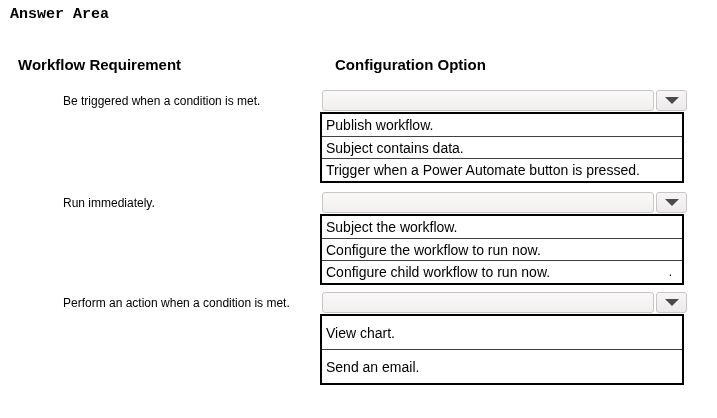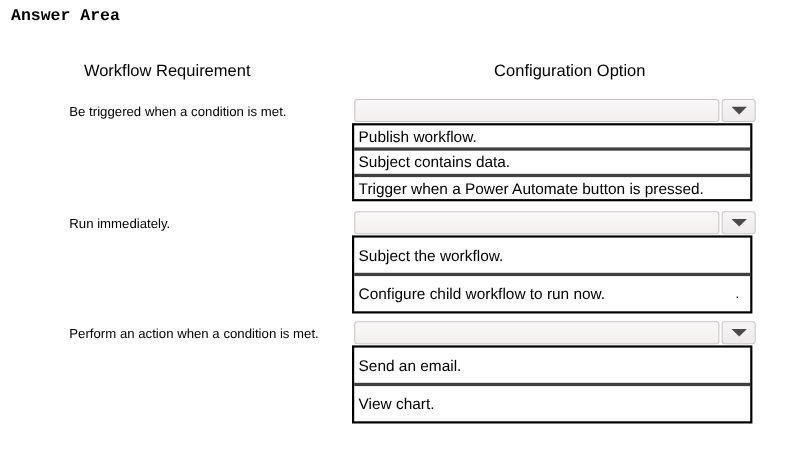--- a/index.html
+++ b/index.html
@@ -20,22 +20,22 @@
     left: 10px;
     top: 6px;
     font-size: 15px;
     font-weight: bold;
     font-family: Liberation Mono, monospace;
   }
   .col-header {
     position: absolute;
     top: 56px;
     font-size: 15px;
-    font-weight: normal;
-    text-align: center;
+    font-weight: bold;
+    text-align: left;
   }
   .col-header.left  { left: 18px;  width: 268px; }
   .col-header.right { left: 335px; width: 366px; }
   .req {
     position: absolute;
     left: 18px;
     font-size: 12px;
     line-height: 17px;
     margin-left: 45px;
   }
@@ -87,21 +87,21 @@
   }
   .opt {
     flex: 1;
     font-size: 14px;
     padding: 0 0 0 4px;
     display: flex;
     align-items: center;
     white-space: nowrap;
     overflow: hidden;
   }
-  .opt + .opt { border-top: 3px solid #404040; }
+  .opt + .opt { border-top: 1px solid #404040; }
   .opt .suffix {
     margin-left: auto;
     padding-right: 10px;
     font-size: 12px;
   }
   
   .req.s1 { top: 93px; }  .dd.s1 { top: 90px; }  .lb.s1 { top: 112px; }
   .req.s2 { top: 195px; } .dd.s2 { top: 192px; } .lb.s2 { top: 214px; }
   .req.s3 { top: 295px; } .dd.s3 { top: 292px; } .lb.s3 { top: 314px; }
 </style>
@@ -130,31 +130,32 @@
 
   <div class="req s2">Run immediately.</div>
   <div class="dropdown dd s2">
     <div class="dd-field"></div>
     <div class="dd-btn">
       <span class="arrow"></span>
     </div>
   </div>
   <div class="listbox lb s2">
     <div class="opt">Subject the workflow.</div>
+    <div class="opt">Configure the workflow to run now.</div>
     <div class="opt">
       <span>Configure child workflow to run now.</span>
       <span class="suffix">.</span>
     </div>
   </div>
 
   <div class="req s3">Perform an action when a condition is met.</div>
   <div class="dropdown dd s3">
     <div class="dd-field"></div>
     <div class="dd-btn">
       <span class="arrow"></span>
     </div>
   </div>
   <div class="listbox lb s3">
+    <div class="opt">View chart.</div>
     <div class="opt">Send an email.</div>
-    <div class="opt">View chart.</div>
   </div>
 
 </div>
 
 </body></html>

